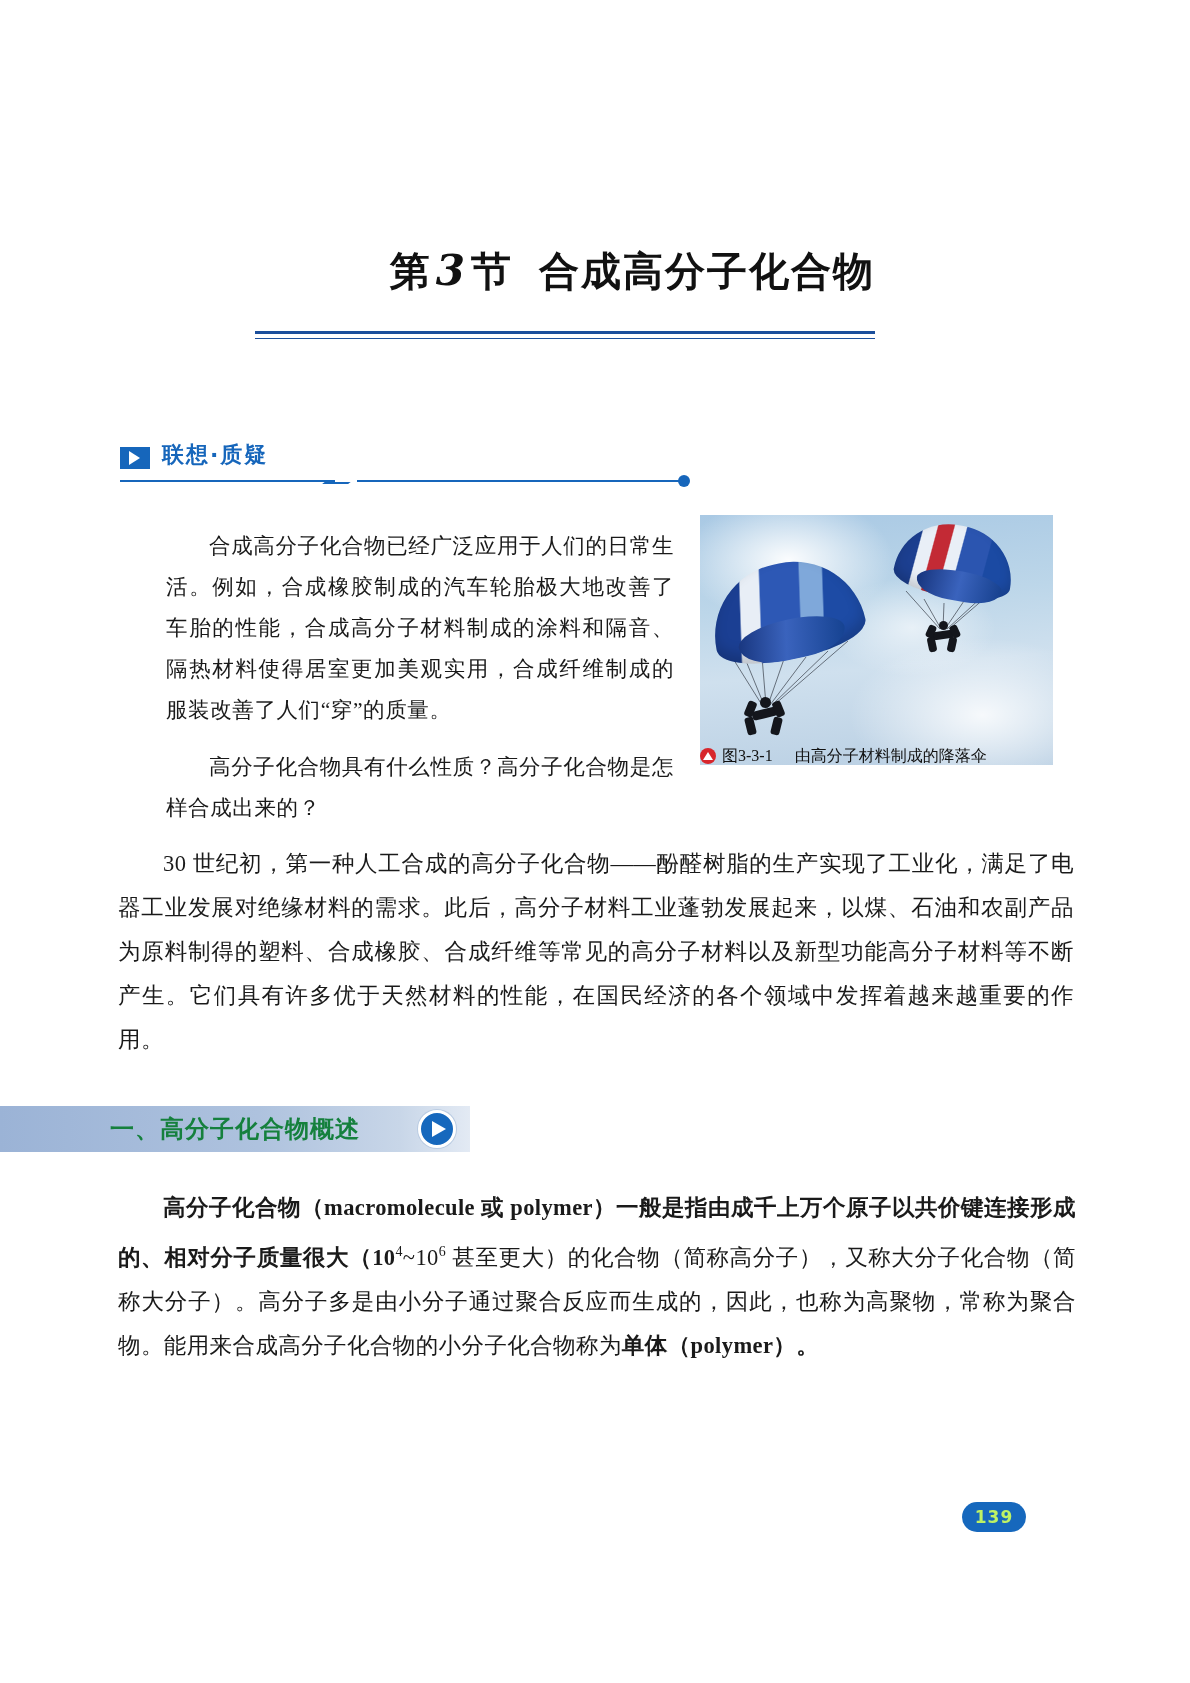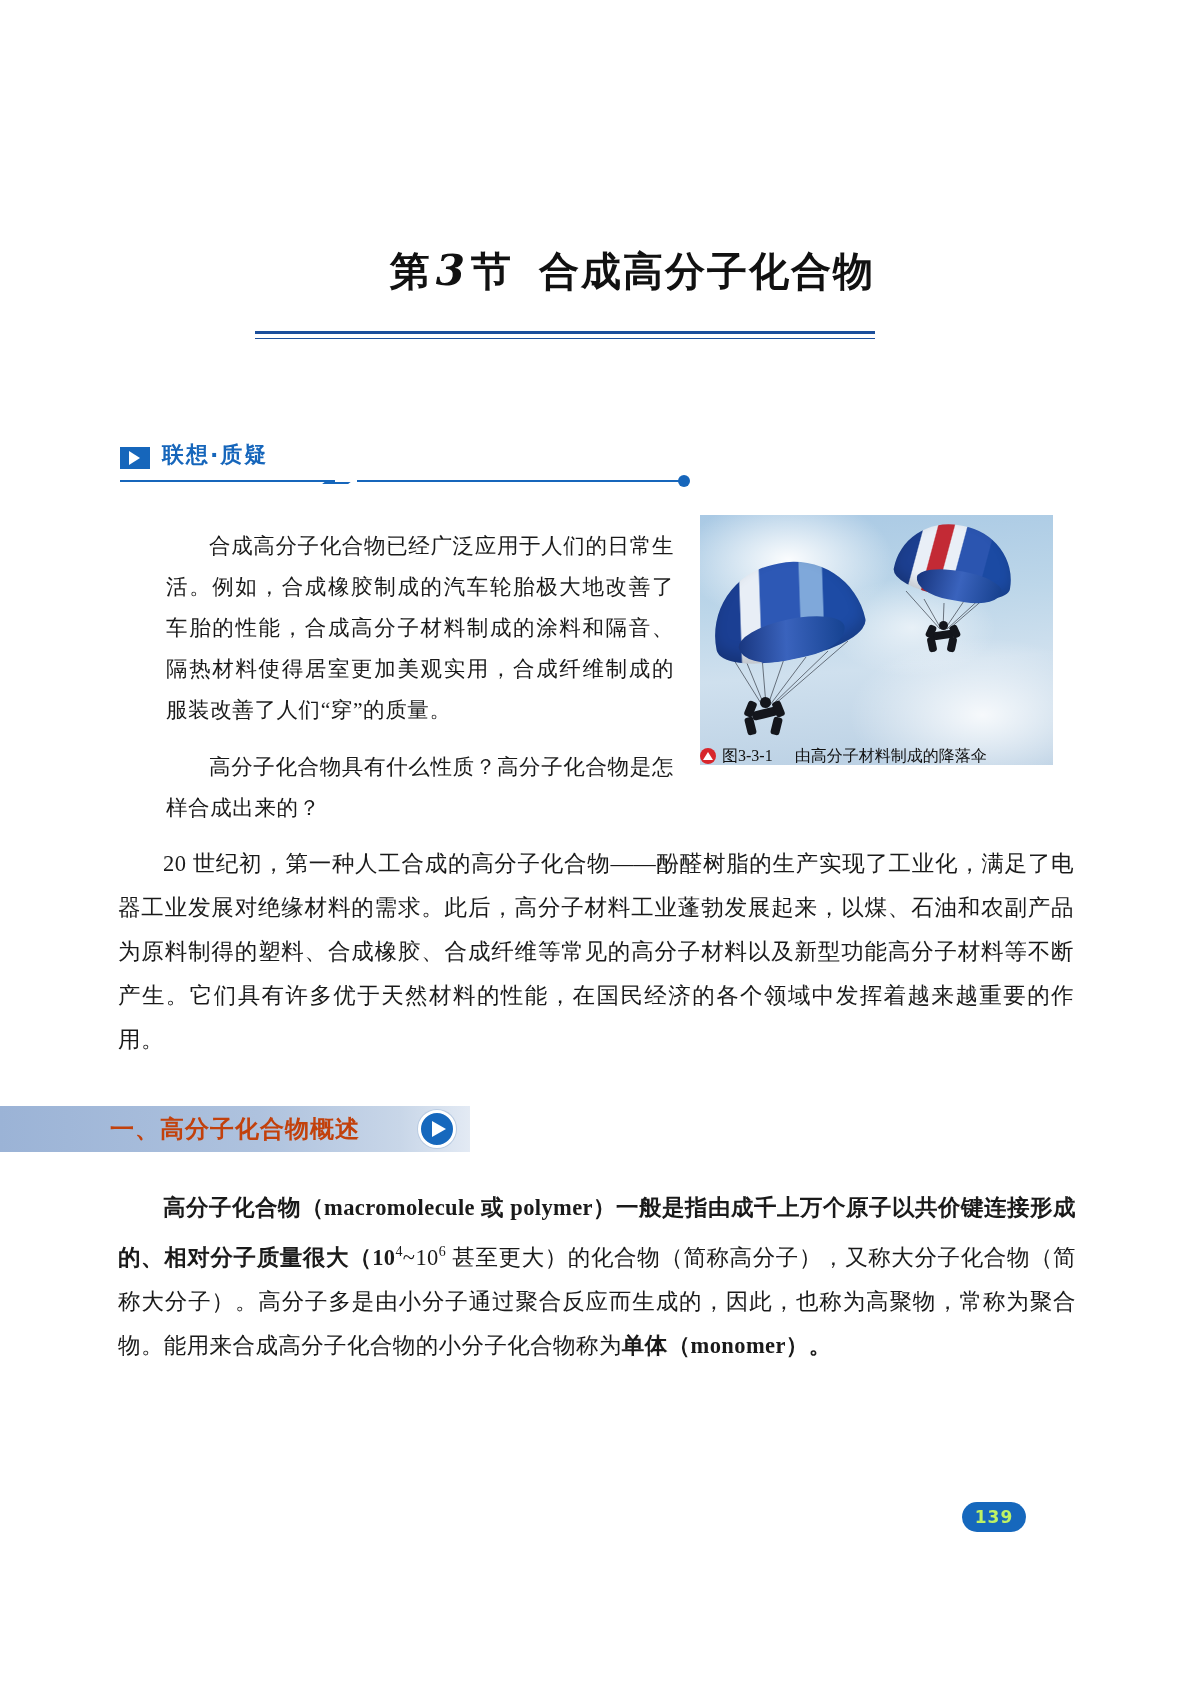--- a/index.html
+++ b/index.html
@@ -280,21 +280,21 @@
     height: 46px;
     background: linear-gradient(90deg, #9bb3d6 0%, #aec2de 55%, #c8d6e8 85%, #e3eaf4 100%);
   }
   .section-title {
     position: absolute;
     left: 110px;
     top: 1113px;
     font-family: "DejaVu Sans", sans-serif;
     font-weight: bold;
     font-size: 24px;
-    color: #c2410c;
+    color: #15803d;
     letter-spacing: 1px;
     white-space: nowrap;
   }
   .section-arrow {
     position: absolute;
     left: 418px;
     top: 1110px;
     width: 38px;
     height: 38px;
     border-radius: 50%;
@@ -413,28 +413,28 @@
     <div class="skydiver d2c"></div>
     <div class="skydiver d2d"></div>
     <div class="skydiver d2h"></div>
   </div>
 
   <div class="caption">
     <span class="cap-mark"></span><span class="cap-num">图3-3-1</span><span>由高分子材料制成的降落伞</span>
   </div>
 
   <div class="body-para">
-    <p>20 世纪初，第一种人工合成的高分子化合物——酚醛树脂的生产实现了工业化，满足了电器工业发展对绝缘材料的需求。此后，高分子材料工业蓬勃发展起来，以煤、石油和农副产品为原料制得的塑料、合成橡胶、合成纤维等常见的高分子材料以及新型功能高分子材料等不断产生。它们具有许多优于天然材料的性能，在国民经济的各个领域中发挥着越来越重要的作用。</p>
+    <p>30 世纪初，第一种人工合成的高分子化合物——酚醛树脂的生产实现了工业化，满足了电器工业发展对绝缘材料的需求。此后，高分子材料工业蓬勃发展起来，以煤、石油和农副产品为原料制得的塑料、合成橡胶、合成纤维等常见的高分子材料以及新型功能高分子材料等不断产生。它们具有许多优于天然材料的性能，在国民经济的各个领域中发挥着越来越重要的作用。</p>
   </div>
 
   <div class="section-banner"></div>
   <div class="section-title">一、高分子化合物概述</div>
   <div class="section-arrow"></div>
 
   <div class="def-para">
     <p>
-      <span class="bold">高分子化合物</span><span class="latin">（macromolecule 或 polymer）一般是指由成千上万个原子以共价键连接形成的、相对分子质量很大（10</span><sup>4</sup><span>~10</span><sup>6</sup><span> 甚至更大）的化合物（简称高分子），又称大分子化合物（简称大分子）。高分子多是由小分子通过聚合反应而生成的，因此，也称为高聚物，常称为聚合物。能用来合成高分子化合物的小分子化合物称为</span><span class="bold">单体</span><span class="latin">（monomer）。</span>
+      <span class="bold">高分子化合物</span><span class="latin">（macromolecule 或 polymer）一般是指由成千上万个原子以共价键连接形成的、相对分子质量很大（10</span><sup>4</sup><span>~10</span><sup>6</sup><span> 甚至更大）的化合物（简称高分子），又称大分子化合物（简称大分子）。高分子多是由小分子通过聚合反应而生成的，因此，也称为高聚物，常称为聚合物。能用来合成高分子化合物的小分子化合物称为</span><span class="bold">单体</span><span class="latin">（polymer）。</span>
     </p>
   </div>
 
   <div class="page-num">139</div>
 
 </div>
 
 </body></html>

